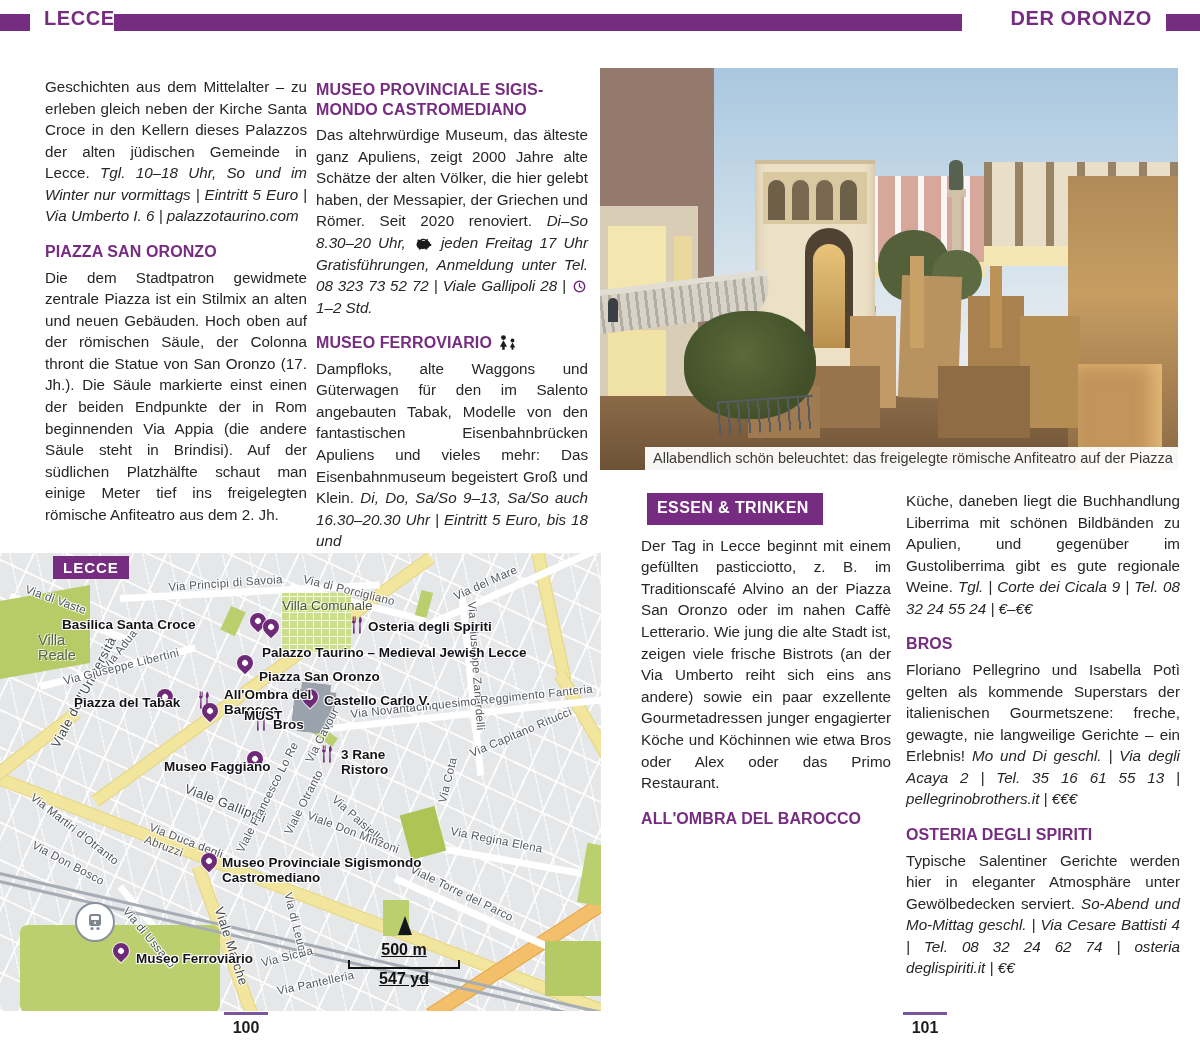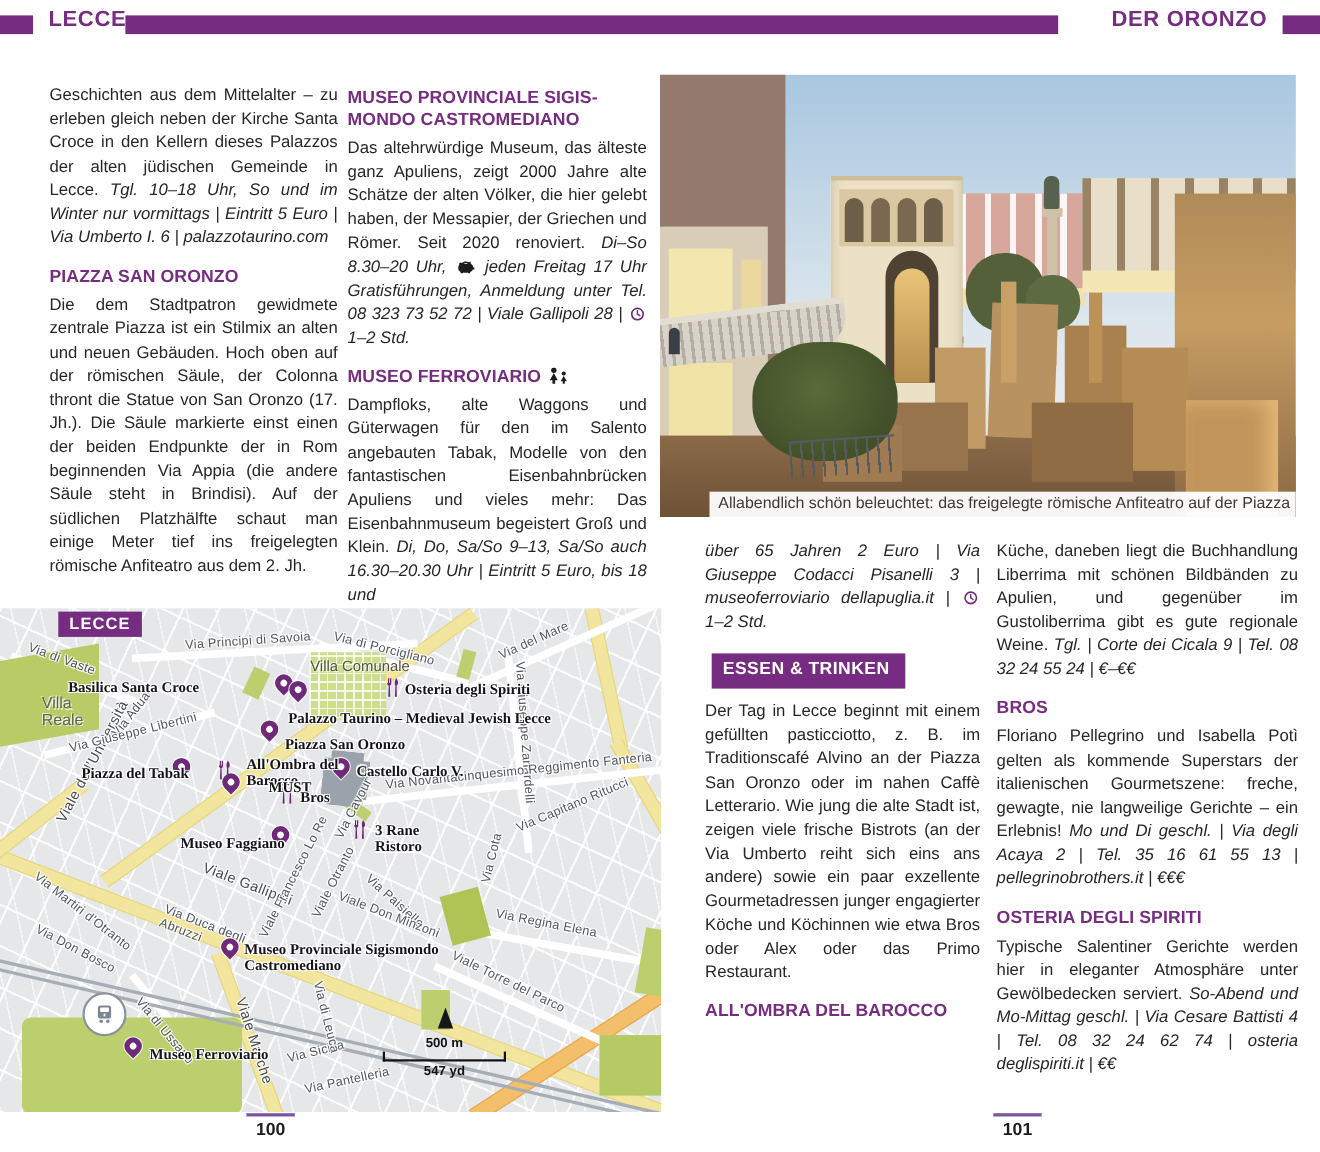--- a/index.html
+++ b/index.html
@@ -30,28 +30,28 @@
   .oroad{position:absolute;height:13px;background:#f4bf6a;border-top:1px solid #e5a74c;border-bottom:1px solid #e5a74c;transform-origin:left center;}
   .wroad{position:absolute;height:7px;background:#fff;transform-origin:left center;}
   .park{position:absolute;background:#bccf6f;}
   .rail{position:absolute;height:3px;background:#a7adb5;transform-origin:left center;}
   .street{position:absolute;font-size:11.5px;color:#53575d;white-space:nowrap;transform-origin:left top;letter-spacing:.3px;
           text-shadow:-1px -1px 0 rgba(255,255,255,.9),1px -1px 0 rgba(255,255,255,.9),-1px 1px 0 rgba(255,255,255,.9),1px 1px 0 rgba(255,255,255,.9);}
   .street.major{font-size:13px;color:#45494f;letter-spacing:.5px;}
   .arealbl{position:absolute;font-size:14px;color:#5d6350;line-height:1.05;
           text-shadow:-1px -1px 0 rgba(255,255,255,.7),1px 1px 0 rgba(255,255,255,.7);}
   .poi{position:absolute;font-weight:bold;font-size:13.5px;color:#141418;line-height:1.12;
-       text-shadow:-1px -1px 0 rgba(255,255,255,.95),1px -1px 0 rgba(255,255,255,.95),-1px 1px 0 rgba(255,255,255,.95),1px 1px 0 rgba(255,255,255,.95);font-family:Liberation Serif, serif;}
+       text-shadow:-1px -1px 0 rgba(255,255,255,.95),1px -1px 0 rgba(255,255,255,.95),-1px 1px 0 rgba(255,255,255,.95),1px 1px 0 rgba(255,255,255,.95);}
   .pin{position:absolute;width:16px;height:16px;background:#6e2a78;border-radius:50% 50% 50% 0;
        transform:rotate(-45deg);box-shadow:0 0 0 1px rgba(255,255,255,.8);}
   .pin::after{content:"";position:absolute;left:5px;top:5px;width:6px;height:6px;border-radius:50%;background:#fff;}
   .forkicon{position:absolute;}
   .maptitle{position:absolute;left:53px;top:3px;background:#762c80;color:#fff;font-weight:bold;
             font-size:15px;letter-spacing:1px;padding:3px 10px;}
-  .scalewrap{position:absolute;left:348px;top:388px;width:112px;text-align:center;font-size:12px;font-weight:bold;color:#111;}
+  .scalewrap{position:absolute;left:348px;top:388px;width:112px;text-align:center;font-size:16px;font-weight:bold;color:#111;text-decoration:underline;}
   .scaleline{height:7px;border-left:2px solid #111;border-right:2px solid #111;border-bottom:2.5px solid #111;margin:1px 0 1px 0;}
   .northarrow{position:absolute;left:398px;top:363px;width:0;height:0;
               border-left:7px solid transparent;border-right:7px solid transparent;border-bottom:19px solid #15151a;}
   .station{position:absolute;left:75px;top:349px;width:40px;height:40px;border-radius:50%;
            background:#fff;border:2px solid #8a919b;box-sizing:border-box;display:flex;align-items:center;justify-content:center;}
   
   .pagenum{position:absolute;width:56px;text-align:center;font-size:16px;font-weight:bold;color:#1c1c1c;}
   .pagenum .rule{height:2.5px;background:#7a56a0;margin:0 6px 4px 6px;}
 </style>
 </head>
@@ -135,26 +135,20 @@
   <div class="ly" style="left:148px;top:318px;width:72px;height:52px;background:#a07a50;"></div>
   <div class="ly" style="left:478px;top:296px;width:84px;height:106px;background:#c2955c;box-shadow:inset -10px 0 18px rgba(255,214,140,.55);"></div>
   <div class="ly" style="left:310px;top:188px;width:14px;height:92px;background:#c9a066;"></div>
   <div class="ly" style="left:390px;top:198px;width:12px;height:82px;background:#bd9257;"></div>
   <div class="ly" style="left:84px;top:243px;width:132px;height:108px;background:radial-gradient(circle at 45% 40%,#5a6a38,#42502a 70%);border-radius:46%;"></div>
   <div class="ly" style="left:118px;top:330px;width:96px;height:32px;background:repeating-linear-gradient(90deg,#565b60 0 2px,transparent 2px 10px);border-top:2px solid #565b60;transform:rotate(-4deg);"></div>
   <div class="caption">Allabendlich schön beleuchtet: das freigelegte römische Anfiteatro auf der Piazza San Oronzo</div>
 </div>
 
 <div class="col" style="left:641px;top:490px;width:250px;">
-  <p><span class="info">über 65 Jahren 2 Euro | Via Giuseppe Codacci Pisanelli 3 | museoferroviario dellapuglia.it |</span>
-    <svg class="icon-inline" width="13" height="13" viewBox="0 0 14 14">
-        <circle cx="7" cy="7" r="5.6" fill="none" stroke="#6e2a78" stroke-width="1.6"></circle>
-        <path d="M7 3.8V7l2.3 1.6" fill="none" stroke="#6e2a78" stroke-width="1.4" stroke-linecap="round"></path>
-      </svg>
-    <span class="info">1–2 Std.</span></p>
   <div class="banner">ESSEN &amp; TRINKEN</div>
   <p><span>Der Tag in Lecce beginnt mit einem gefüllten pasticciotto, z. B. im Traditionscafé Alvino an der Piazza San Oronzo oder im nahen Caffè Letterario. Wie jung die alte Stadt ist, zeigen viele frische Bistrots (an der Via Umberto reiht sich eins ans andere) sowie ein paar exzellente Gourmetadressen junger engagierter Köche und Köchinnen wie etwa Bros oder Alex oder das Primo Restaurant.</span></p>
   <h3 class="sec">ALL'OMBRA DEL BAROCCO</h3>
 </div>
 
 <div class="col" style="left:906px;top:490px;width:274px;">
   <p><span>Küche, daneben liegt die Buchhandlung Liberrima mit schönen Bildbänden zu Apulien, und gegenüber im Gustoliberrima gibt es gute regionale Weine.</span>
     <span class="info">Tgl. | Corte dei Cicala 9 | Tel. 08 32 24 55 24 | €–€€</span></p>
   <h3 class="sec">BROS</h3>
   <p><span>Floriano Pellegrino und Isabella Potì gelten als kommende Superstars der italienischen Gourmetszene: freche, gewagte, nie langweilige Gerichte – ein Erlebnis!</span>

